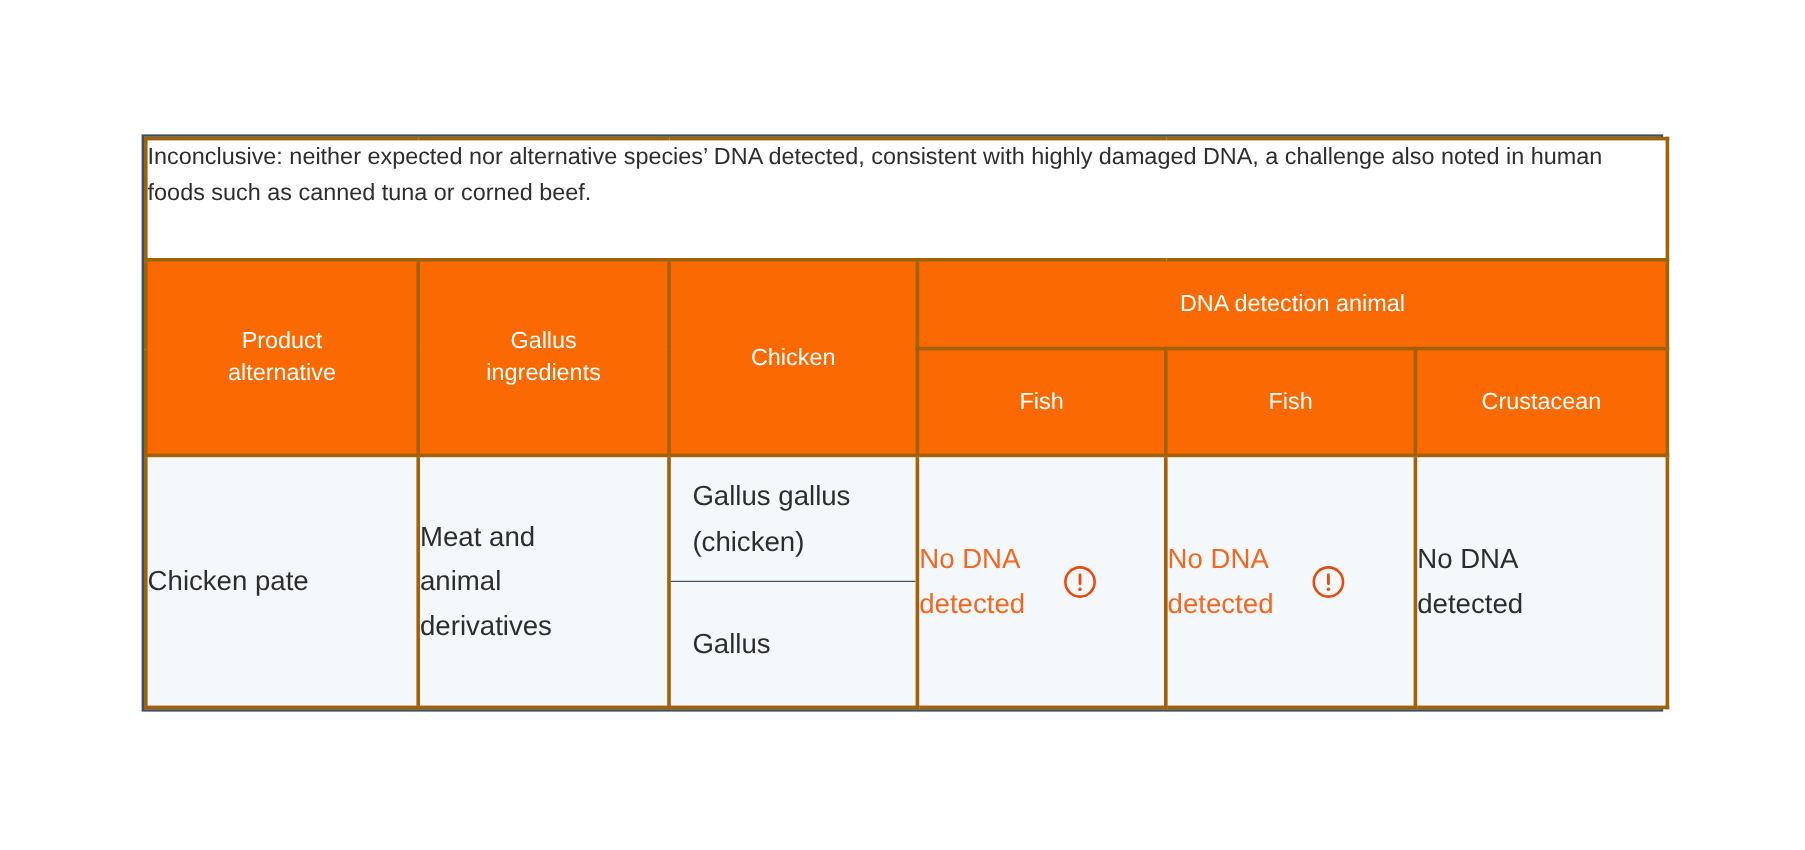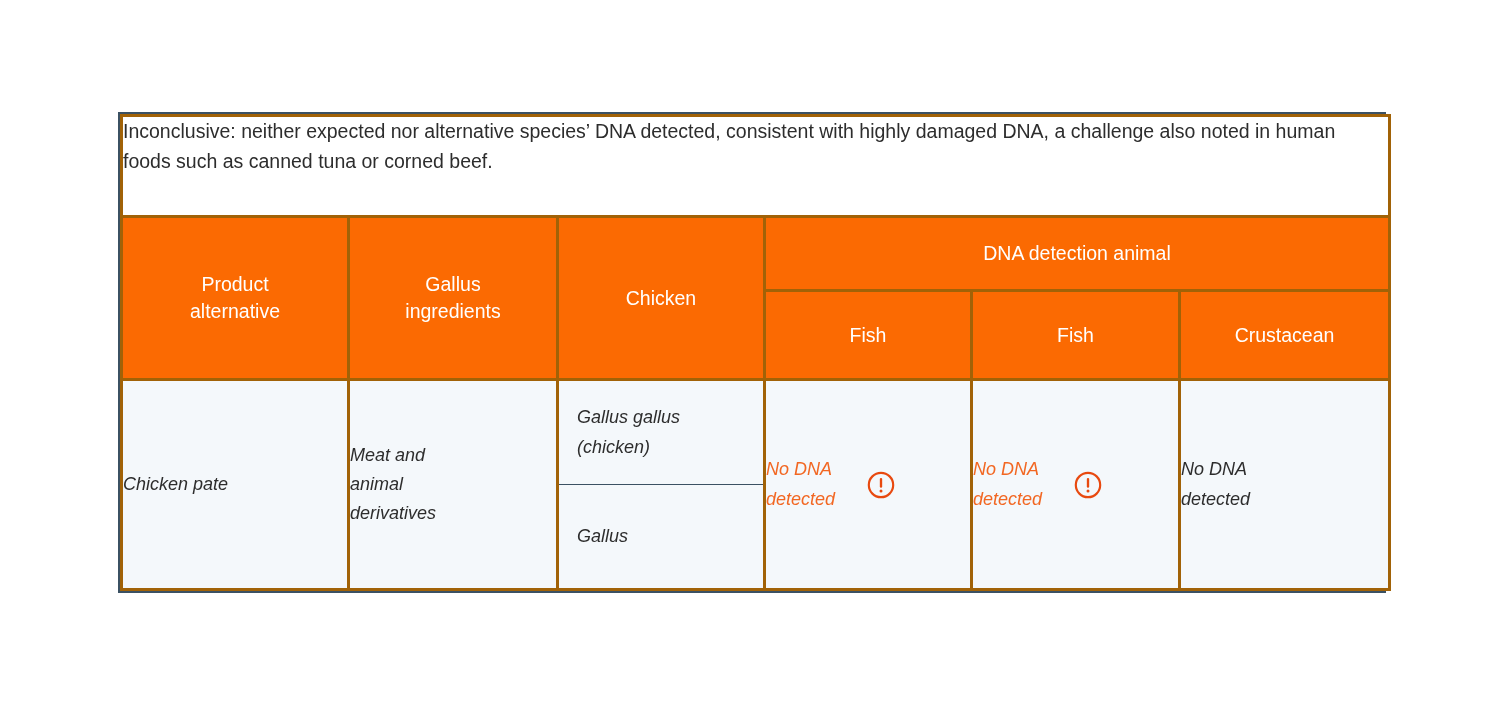--- a/index.html
+++ b/index.html
@@ -67,26 +67,25 @@
     padding: 4px 6px;
   }
   .hdr-group {
     font-size: 19.5px;
   }
 
   
   .cell {
     background: #f4f8fb;
     color: #2d2d2d;
-    font-size: 18px;
+    font-size: 23px;
     line-height: 1.62;
     vertical-align: middle;
     text-align: left;
     padding: 6px 18px;
-    font-style: italic;
   }
   .cell.sub {
     padding: 6px 18px;
   }
 
   .result-inner {
     display: flex;
     align-items: center;
     gap: 31px;
   }

